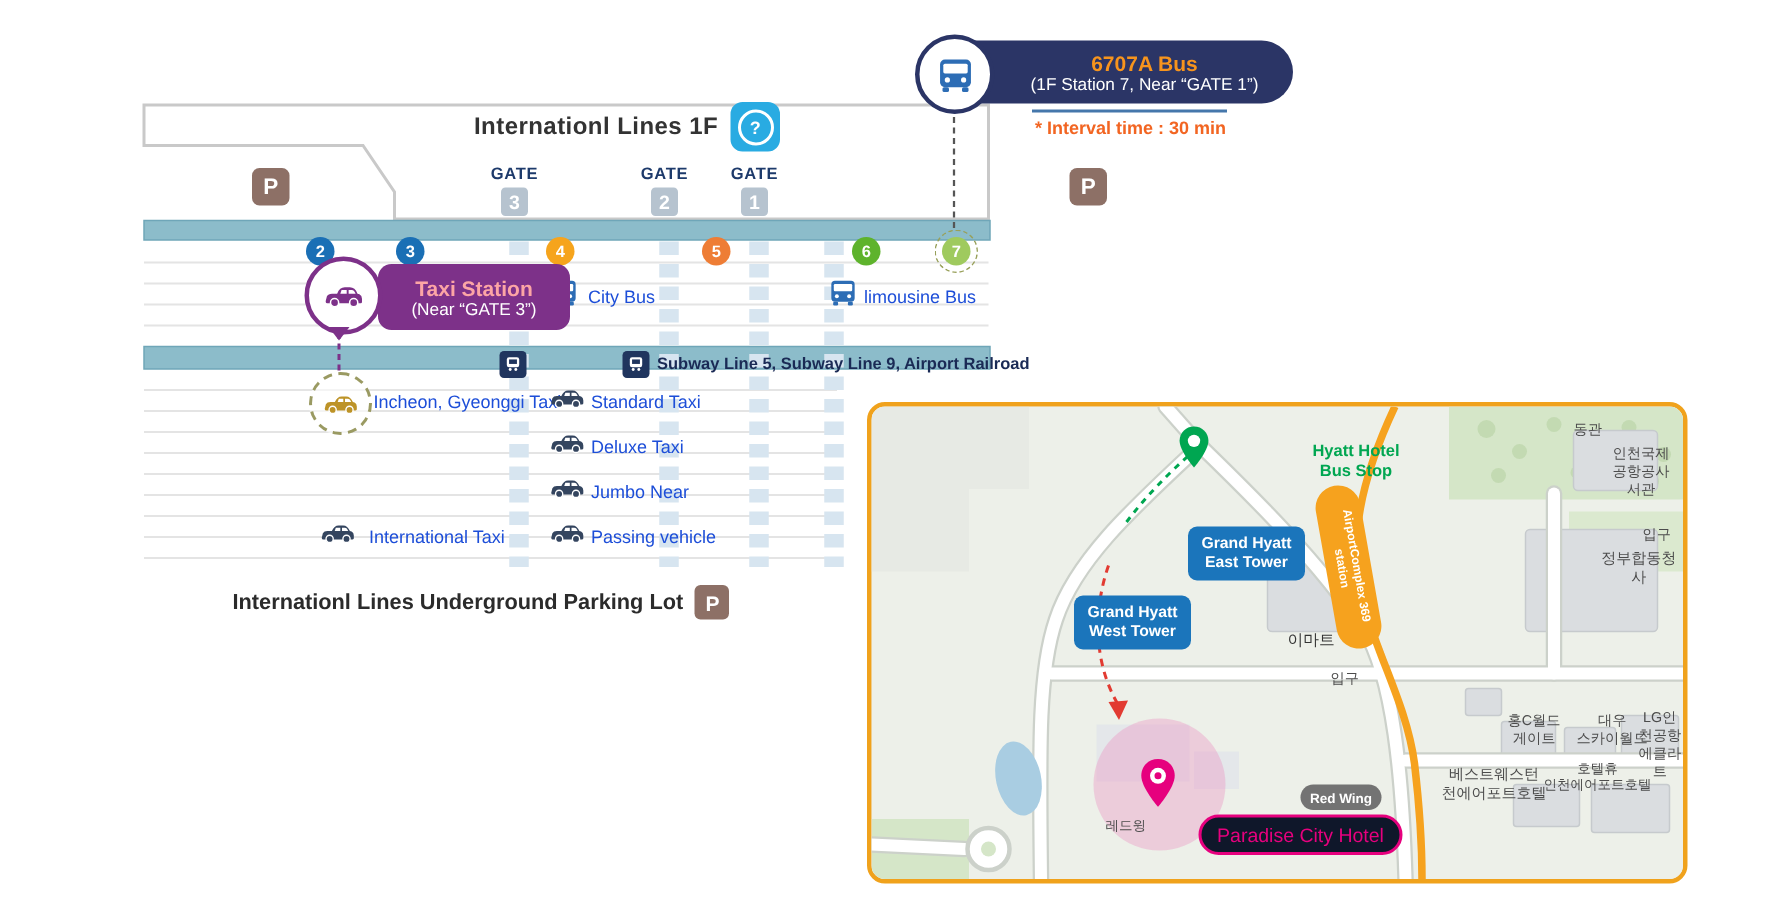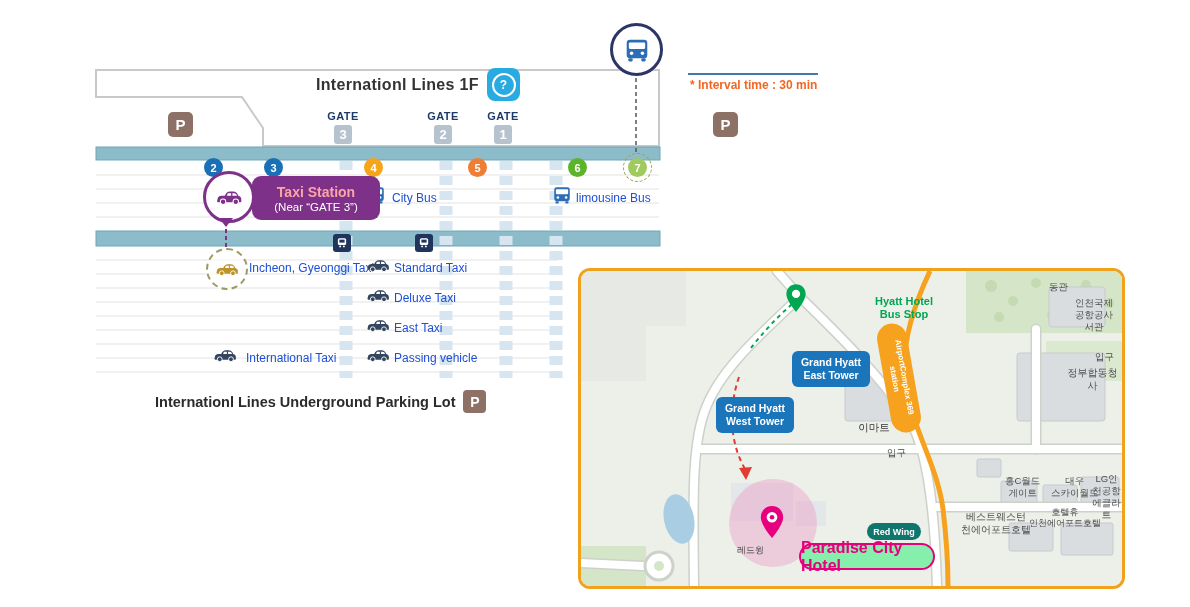--- a/index.html
+++ b/index.html
@@ -36,22 +36,22 @@
   .interval{font-size:12px;font-weight:bold;color:#f26522;}
   .underline{width:130px;height:2px;background:#4577ab;}
 
   
   .inset{left:578px;top:268px;width:541px;height:315px;border:3px solid #f0a21c;border-radius:12px;background:#edf0e9;overflow:hidden;z-index:4;}
   .mlabel{font-size:9.5px;color:#4c4c4c;line-height:1.25;text-align:center;}
   .bus-stop-label{width:78px;text-align:center;font-size:11px;font-weight:bold;color:#00a651;line-height:1.2;}
   .blue-pill{width:78px;height:36px;background:#1b75bb;border-radius:6px;color:#fff;font-size:10.5px;font-weight:bold;text-align:center;line-height:1.25;display:flex;align-items:center;justify-content:center;}
   .capsule{width:30px;height:110px;background:#f6a21e;border-radius:15px;transform:rotate(-10deg);display:flex;align-items:center;justify-content:center;overflow:hidden;}
   .capsule span{writing-mode:vertical-rl;font-size:8px;font-weight:bold;color:#fff;line-height:1.25;max-height:100px;text-align:center;}
-  .redwing-pill{width:54px;height:17px;background:#0f766e;border-radius:9px;color:#fff;font-size:9px;font-weight:bold;display:flex;align-items:center;justify-content:center;}
-  .paradise-pill{width:136px;height:27px;background:#86efac;border:2px solid #e6007e;border-radius:15px;color:#e6007e;font-size:16px;font-weight:bold;display:flex;align-items:center;justify-content:center;box-sizing:border-box;}
+  .redwing-pill{width:54px;height:17px;background:#737373;border-radius:9px;color:#fff;font-size:9px;font-weight:bold;display:flex;align-items:center;justify-content:center;}
+  .paradise-pill{width:136px;height:27px;background:#0f172a;border:2px solid #e6007e;border-radius:15px;color:#e6007e;font-size:13px;font-weight:normal;display:flex;align-items:center;justify-content:center;box-sizing:border-box;}
 </style>
 </head>
 <body>
 
 <div id="canvas">
 
   <svg class="abs" style="left:0;top:0" width="780" height="430" viewBox="0 0 780 430">
     <path d="M96 70 L659 70 L659 146 L263 146 L263 128 L242 97 L96 97 Z" fill="#ffffff" stroke="#c9c9c9" stroke-width="2"></path>
     <g stroke="#e4e4e4" stroke-width="1.2">
       <line x1="96" y1="175" x2="659" y2="175"></line>
@@ -153,20 +153,21 @@
       </svg>
   </div>
   <div class="abs subway-box" style="left:415px;top:234px">
     <svg width="12" height="12" viewBox="0 0 16 16">
         <rect x="2.5" y="1.5" width="11" height="9" rx="2" fill="#fff"></rect>
         <rect x="4.5" y="3.5" width="7" height="4" fill="#20355e"></rect>
         <circle cx="5.5" cy="12.5" r="1.3" fill="#fff"></circle>
         <circle cx="10.5" cy="12.5" r="1.3" fill="#fff"></circle>
       </svg>
   </div>
+  <div class="abs subway-text" style="left:438px;top:237px">Subway Line 5, Subway Line 9, Airport Railroad</div>
 
   <div class="abs dash-circle" style="left:206px;top:248px">
     <svg width="24" height="15" viewBox="0 0 32 20">
       <path d="M2 14 L3 10 Q4 8 7 8 L11 8 Q13 3 17 3 L21 3 Q25 3 27 8 L28.5 8.5 Q30.5 9.5 30.5 12 L30.5 14.5 Q30.5 15.5 29.5 15.5 L3 15.5 Q2 15.5 2 14 Z" fill="#bd9327"></path>
       <path d="M14.5 5 L18.5 5 L18.5 8 L13.5 8 Z" fill="#fff"></path>
         <path d="M20 5 L22.5 5 Q24.5 5 25.5 8 L20 8 Z" fill="#fff"></path>
       <circle cx="9" cy="15" r="3.2" fill="#bd9327" stroke="#fff" stroke-width="1.2"></circle>
         <circle cx="24" cy="15" r="3.2" fill="#bd9327" stroke="#fff" stroke-width="1.2"></circle>
     </svg>
   </div>
@@ -196,21 +197,21 @@
 
   <div class="abs" style="left:366px;top:318px">
     <svg width="24" height="15" viewBox="0 0 32 20">
         <path d="M2 14 L3 10 Q4 8 7 8 L11 8 Q13 3 17 3 L21 3 Q25 3 27 8 L28.5 8.5 Q30.5 9.5 30.5 12 L30.5 14.5 Q30.5 15.5 29.5 15.5 L3 15.5 Q2 15.5 2 14 Z" fill="#34455f"></path>
         <path d="M14.5 5 L18.5 5 L18.5 8 L13.5 8 Z" fill="#fff"></path>
         <path d="M20 5 L22.5 5 Q24.5 5 25.5 8 L20 8 Z" fill="#fff"></path>
         <circle cx="9" cy="15" r="3.2" fill="#34455f" stroke="#fff" stroke-width="1.2"></circle>
         <circle cx="24" cy="15" r="3.2" fill="#34455f" stroke="#fff" stroke-width="1.2"></circle>
       </svg>
   </div>
-  <div class="abs glabel" style="left:394px;top:321px">East Taxi</div>
+  <div class="abs glabel" style="left:394px;top:321px">Jumbo Near</div>
 
   <div class="abs" style="left:366px;top:348px">
     <svg width="24" height="15" viewBox="0 0 32 20">
         <path d="M2 14 L3 10 Q4 8 7 8 L11 8 Q13 3 17 3 L21 3 Q25 3 27 8 L28.5 8.5 Q30.5 9.5 30.5 12 L30.5 14.5 Q30.5 15.5 29.5 15.5 L3 15.5 Q2 15.5 2 14 Z" fill="#34455f"></path>
         <path d="M14.5 5 L18.5 5 L18.5 8 L13.5 8 Z" fill="#fff"></path>
         <path d="M20 5 L22.5 5 Q24.5 5 25.5 8 L20 8 Z" fill="#fff"></path>
         <circle cx="9" cy="15" r="3.2" fill="#34455f" stroke="#fff" stroke-width="1.2"></circle>
         <circle cx="24" cy="15" r="3.2" fill="#34455f" stroke="#fff" stroke-width="1.2"></circle>
       </svg>
   </div>
@@ -234,20 +235,24 @@
 
   <div class="abs bus-circle flexc" style="left:610px;top:23px">
     <svg width="26" height="24" viewBox="0 0 24 22">
         <rect x="2.5" y="1.5" width="19" height="17" rx="3" fill="#2d6db5"></rect>
         <rect x="4.5" y="4" width="15" height="6" rx="1" fill="#fff"></rect>
         <circle cx="7" cy="14" r="1.6" fill="#fff"></circle>
         <circle cx="17" cy="14" r="1.6" fill="#fff"></circle>
         <rect x="4" y="18.5" width="4" height="3" rx="1" fill="#2d6db5"></rect>
         <rect x="16" y="18.5" width="4" height="3" rx="1" fill="#2d6db5"></rect>
       </svg>
+  </div>
+  <div class="abs bus-pill" style="left:628px;top:27px">
+    <span class="t">6707A Bus</span>
+    <span class="s">(1F Station 7, Near “GATE 1”)</span>
   </div>
   <div class="abs underline" style="left:688px;top:73px"></div>
   <div class="abs interval" style="left:690px;top:78px">* Interval time : 30 min</div>
 
   <div class="abs inset">
     <svg class="abs" style="left:0;top:0" width="541" height="315" viewBox="0 0 541 315">
       <rect x="0" y="0" width="541" height="315" fill="#edf0e9"></rect>
       <rect x="0" y="0" width="105" height="55" fill="#e7eae4"></rect>
       <rect x="0" y="55" width="65" height="55" fill="#e7eae4"></rect>
       <rect x="385" y="0" width="156" height="62" fill="#d5e6c8"></rect>

